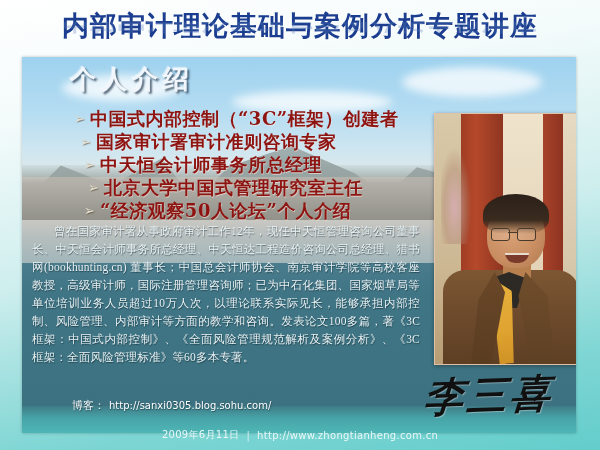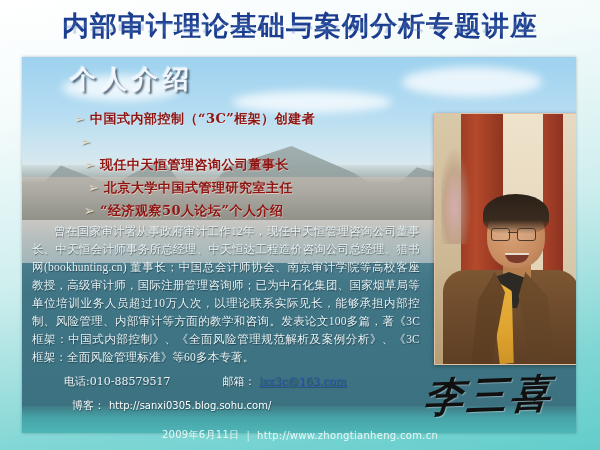--- a/index.html
+++ b/index.html
@@ -125,21 +125,21 @@
   .bullet-mark {
     width: 16px;
     flex: 0 0 16px;
     font-size: 13px;
     color: #e8e2d2;
     text-shadow: 1px 1px 1px rgba(80,60,40,0.6);
     line-height: 1;
   }
   .bullet-text {
     font-family: "DejaVu Serif", "Liberation Serif", serif;
-    font-size: 13px;
+    font-size: 18px;
     font-weight: bold;
     color: #8e1412;
     letter-spacing: 0.5px;
     text-shadow: 0.5px 0.5px 0 rgba(255,235,225,0.55);
     white-space: nowrap;
   }
   .bullets .bullet-row:nth-child(2) { margin-left: 6px; }
   .bullets .bullet-row:nth-child(3) { margin-left: 10px; }
   .bullets .bullet-row:nth-child(4) { margin-left: 14px; }
   .bullets .bullet-row:nth-child(5) { margin-left: 10px; }
@@ -360,42 +360,38 @@
 
     <div class="heading">个人介绍</div>
 
     <div class="bullets">
       <div class="bullet-row">
         <span class="bullet-mark">➢</span>
         <span class="bullet-text">中国式内部控制（“3C”框架）创建者</span>
       </div>
       <div class="bullet-row">
         <span class="bullet-mark">➢</span>
+        <span class="bullet-text">国家审计署审计准则咨询专家</span>
       </div>
       <div class="bullet-row">
         <span class="bullet-mark">➢</span>
-        <span class="bullet-text">现任中天恒管理咨询公司董事长</span>
+        <span class="bullet-text">中天恒会计师事务所总经理</span>
       </div>
       <div class="bullet-row">
         <span class="bullet-mark">➢</span>
         <span class="bullet-text">北京大学中国式管理研究室主任</span>
       </div>
       <div class="bullet-row">
         <span class="bullet-mark">➢</span>
         <span class="bullet-text">“经济观察50人论坛”个人介绍</span>
       </div>
     </div>
 
     <div class="body-copy">曾在国家审计署从事政府审计工作12年，现任中天恒管理咨询公司董事长、中天恒会计师事务所总经理、中天恒达工程造价咨询公司总经理、猎书网(bookhunting.cn) 董事长；中国总会计师协会、南京审计学院等高校客座教授，高级审计师，国际注册管理咨询师；已为中石化集团、国家烟草局等单位培训业务人员超过10万人次，以理论联系实际见长，能够承担内部控制、风险管理、内部审计等方面的教学和咨询。发表论文100多篇，著《3C框架：中国式内部控制》、《全面风险管理规范解析及案例分析》、《3C框架：全面风险管理标准》等60多本专著。</div>
 
-    <div class="contact-row">
-      <span class="contact-phone">电话:010-88579517</span>
-      <span class="contact-mail-label">邮箱：</span>
-      <span class="contact-mail-value">lsx3c@163.com</span>
-    </div>
 
     <div class="blog-row">
       <span class="blog-label">博客：</span>
       <span class="blog-url">http://sanxi0305.blog.sohu.com/</span>
     </div>
 
     <div class="photo">
       <div class="ph-wall-l"></div>
       <div class="ph-wall-red"></div>
       <div class="ph-wall-c"></div>

